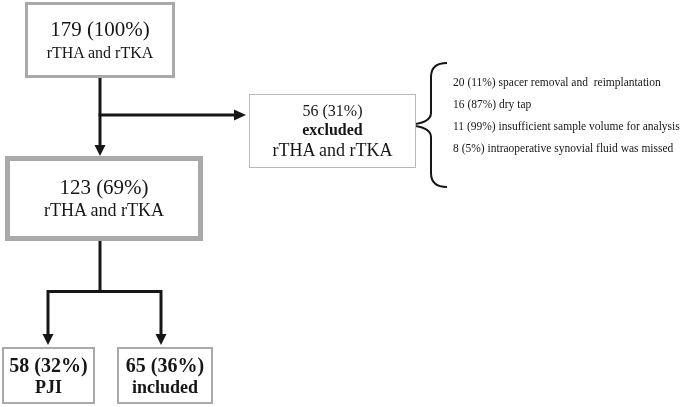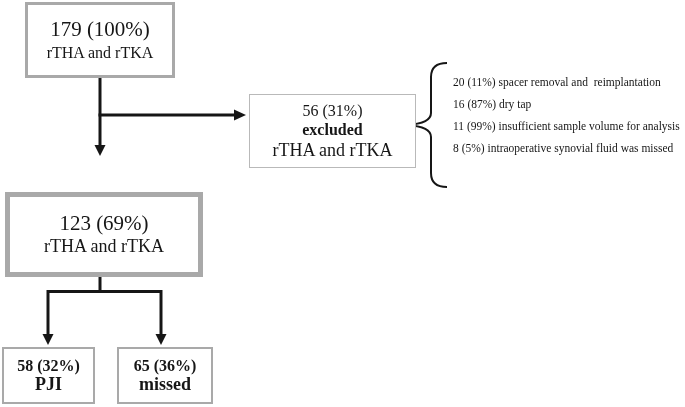--- a/index.html
+++ b/index.html
@@ -52,35 +52,34 @@
     left: 249px; top: 94px; width: 167px; height: 74px;
     border: 1px solid var(--border-light, #b9b9b9);
   }
   .box-excluded .l1 { font-size: 16px; }
   .box-excluded .l2 { font-size: 16px; font-weight: bold; }
   .box-excluded .l3 { font-size: 18px; }
 
   .box-included {
     left: 5px; top: 156px; width: 198px; height: 85px;
     border: 5px solid var(--border-gray, #a9a9a9);
-    margin-top: 36px;
   }
   .box-included .l1 { font-size: 21px; }
   .box-included .l2 { font-size: 17px; font-weight: bold; }
   .box-included .l3 { font-size: 18px; }
 
   .box-pji {
     left: 2px; top: 347px; width: 93px; height: 57px;
     border: 2px solid var(--border-gray, #a9a9a9);
   }
   .box-aseptic {
     left: 117px; top: 347px; width: 96px; height: 57px;
     border: 2px solid var(--border-gray, #a9a9a9);
   }
-  .box-pji .l1, .box-aseptic .l1 { font-size: 16px; font-weight: bold; }
+  .box-pji .l1, .box-aseptic .l1 { font-size: 20px; font-weight: bold; }
   .box-pji .l2, .box-aseptic .l2 { font-size: 18px; font-weight: bold; line-height: 1.1; }
 
   .reasons {
     position: absolute;
     left: 453px; top: 71px;
     width: 232px;
   }
   .reason {
     font-size: 11.5px;
     line-height: 22px;
@@ -136,16 +135,16 @@
     <div class="l3">rTHA and rTKA</div>
   </div>
 
   <div class="box box-pji">
     <div class="l1">58 (32%)</div>
     <div class="l2">PJI</div>
   </div>
 
   <div class="box box-aseptic">
     <div class="l1">65 (36%)</div>
-    <div class="l2">missed</div>
+    <div class="l2">included</div>
   </div>
 
 </div>
 
 </body></html>

